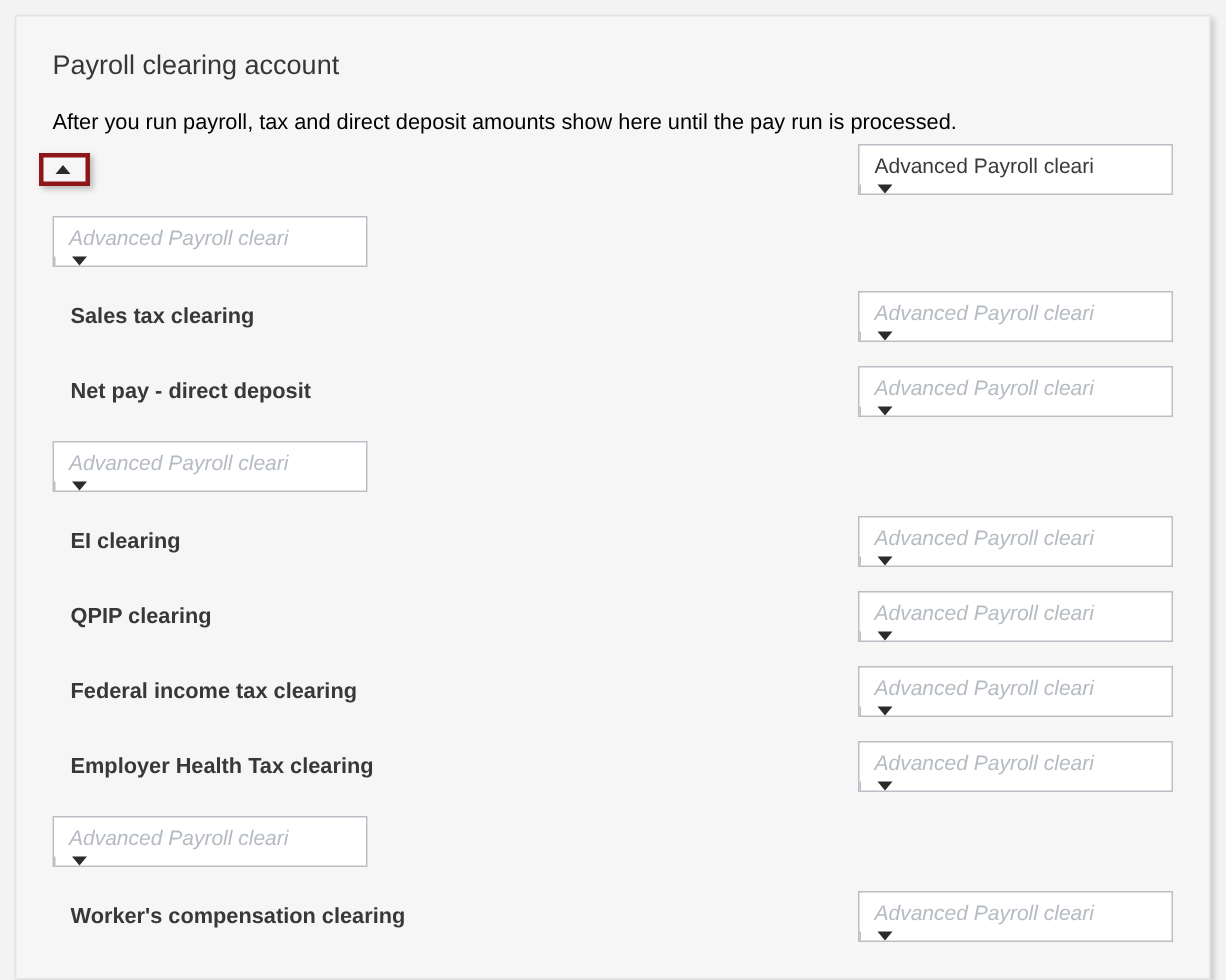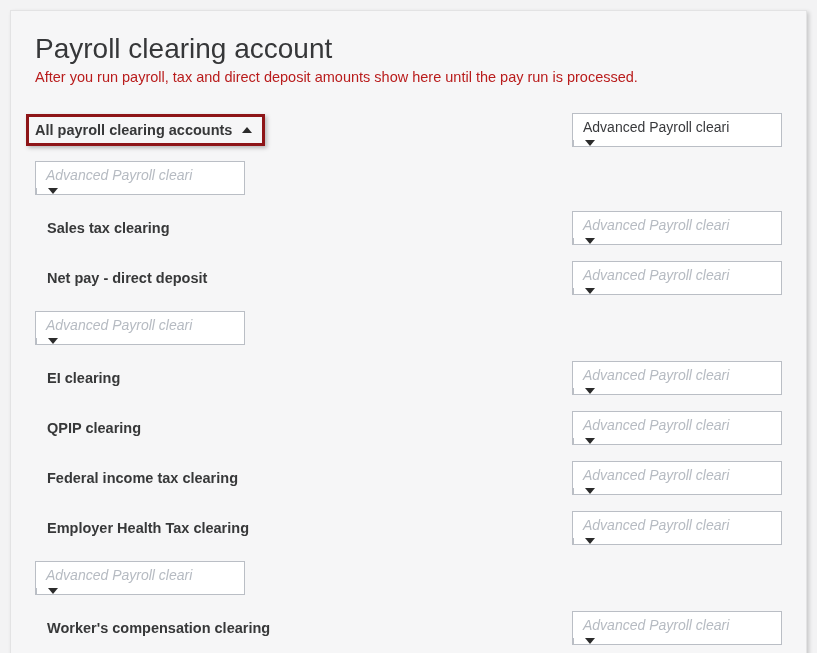--- a/index.html
+++ b/index.html
@@ -11,29 +11,29 @@
     font-size: 14px;
   }
   .panel {
     width: 797px;
     background: #f6f6f7;
     border: 1px solid #e3e3e4;
     box-shadow: 2px 2px 4px rgba(0,0,0,0.18);
     padding: 22px 24px 24px 24px;
   }
   .panel-title {
-    font-size: 28px;
+    font-size: 18px;
     font-weight: 400;
     color: #363739;
-    margin-bottom: 4px;
+    margin-bottom: 20px;
   }
   .panel-desc {
     font-size: 14.5px;
-    color: #b91c1c;
-    margin-bottom: 28px;
+    color: #000000;
+    margin-bottom: 6px;
   }
   .row {
     display: flex;
     align-items: center;
     justify-content: space-between;
     margin-bottom: 16px;
     min-height: 34px;
   }
   .row-label {
     font-size: 14.5px;
@@ -115,21 +115,20 @@
 </head>
 <body>
 
 <div class="panel">
 
   <h2 class="panel-title">Payroll clearing account</h2>
   <div class="panel-desc">After you run payroll, tax and direct deposit amounts show here until the pay run is processed.</div>
 
   <div class="toggle-row">
     <div class="toggle-wrap">
-      <span class="toggle-label">All payroll clearing accounts</span>
       <span class="chev-up"></span>
     </div>
     <div class="dropdown">
       <div class="dropdown-text">Advanced Payroll cleari</div>
       <div class="dropdown-btn">
         <span class="chev-down"></span>
       </div>
     </div>
   </div>
 

